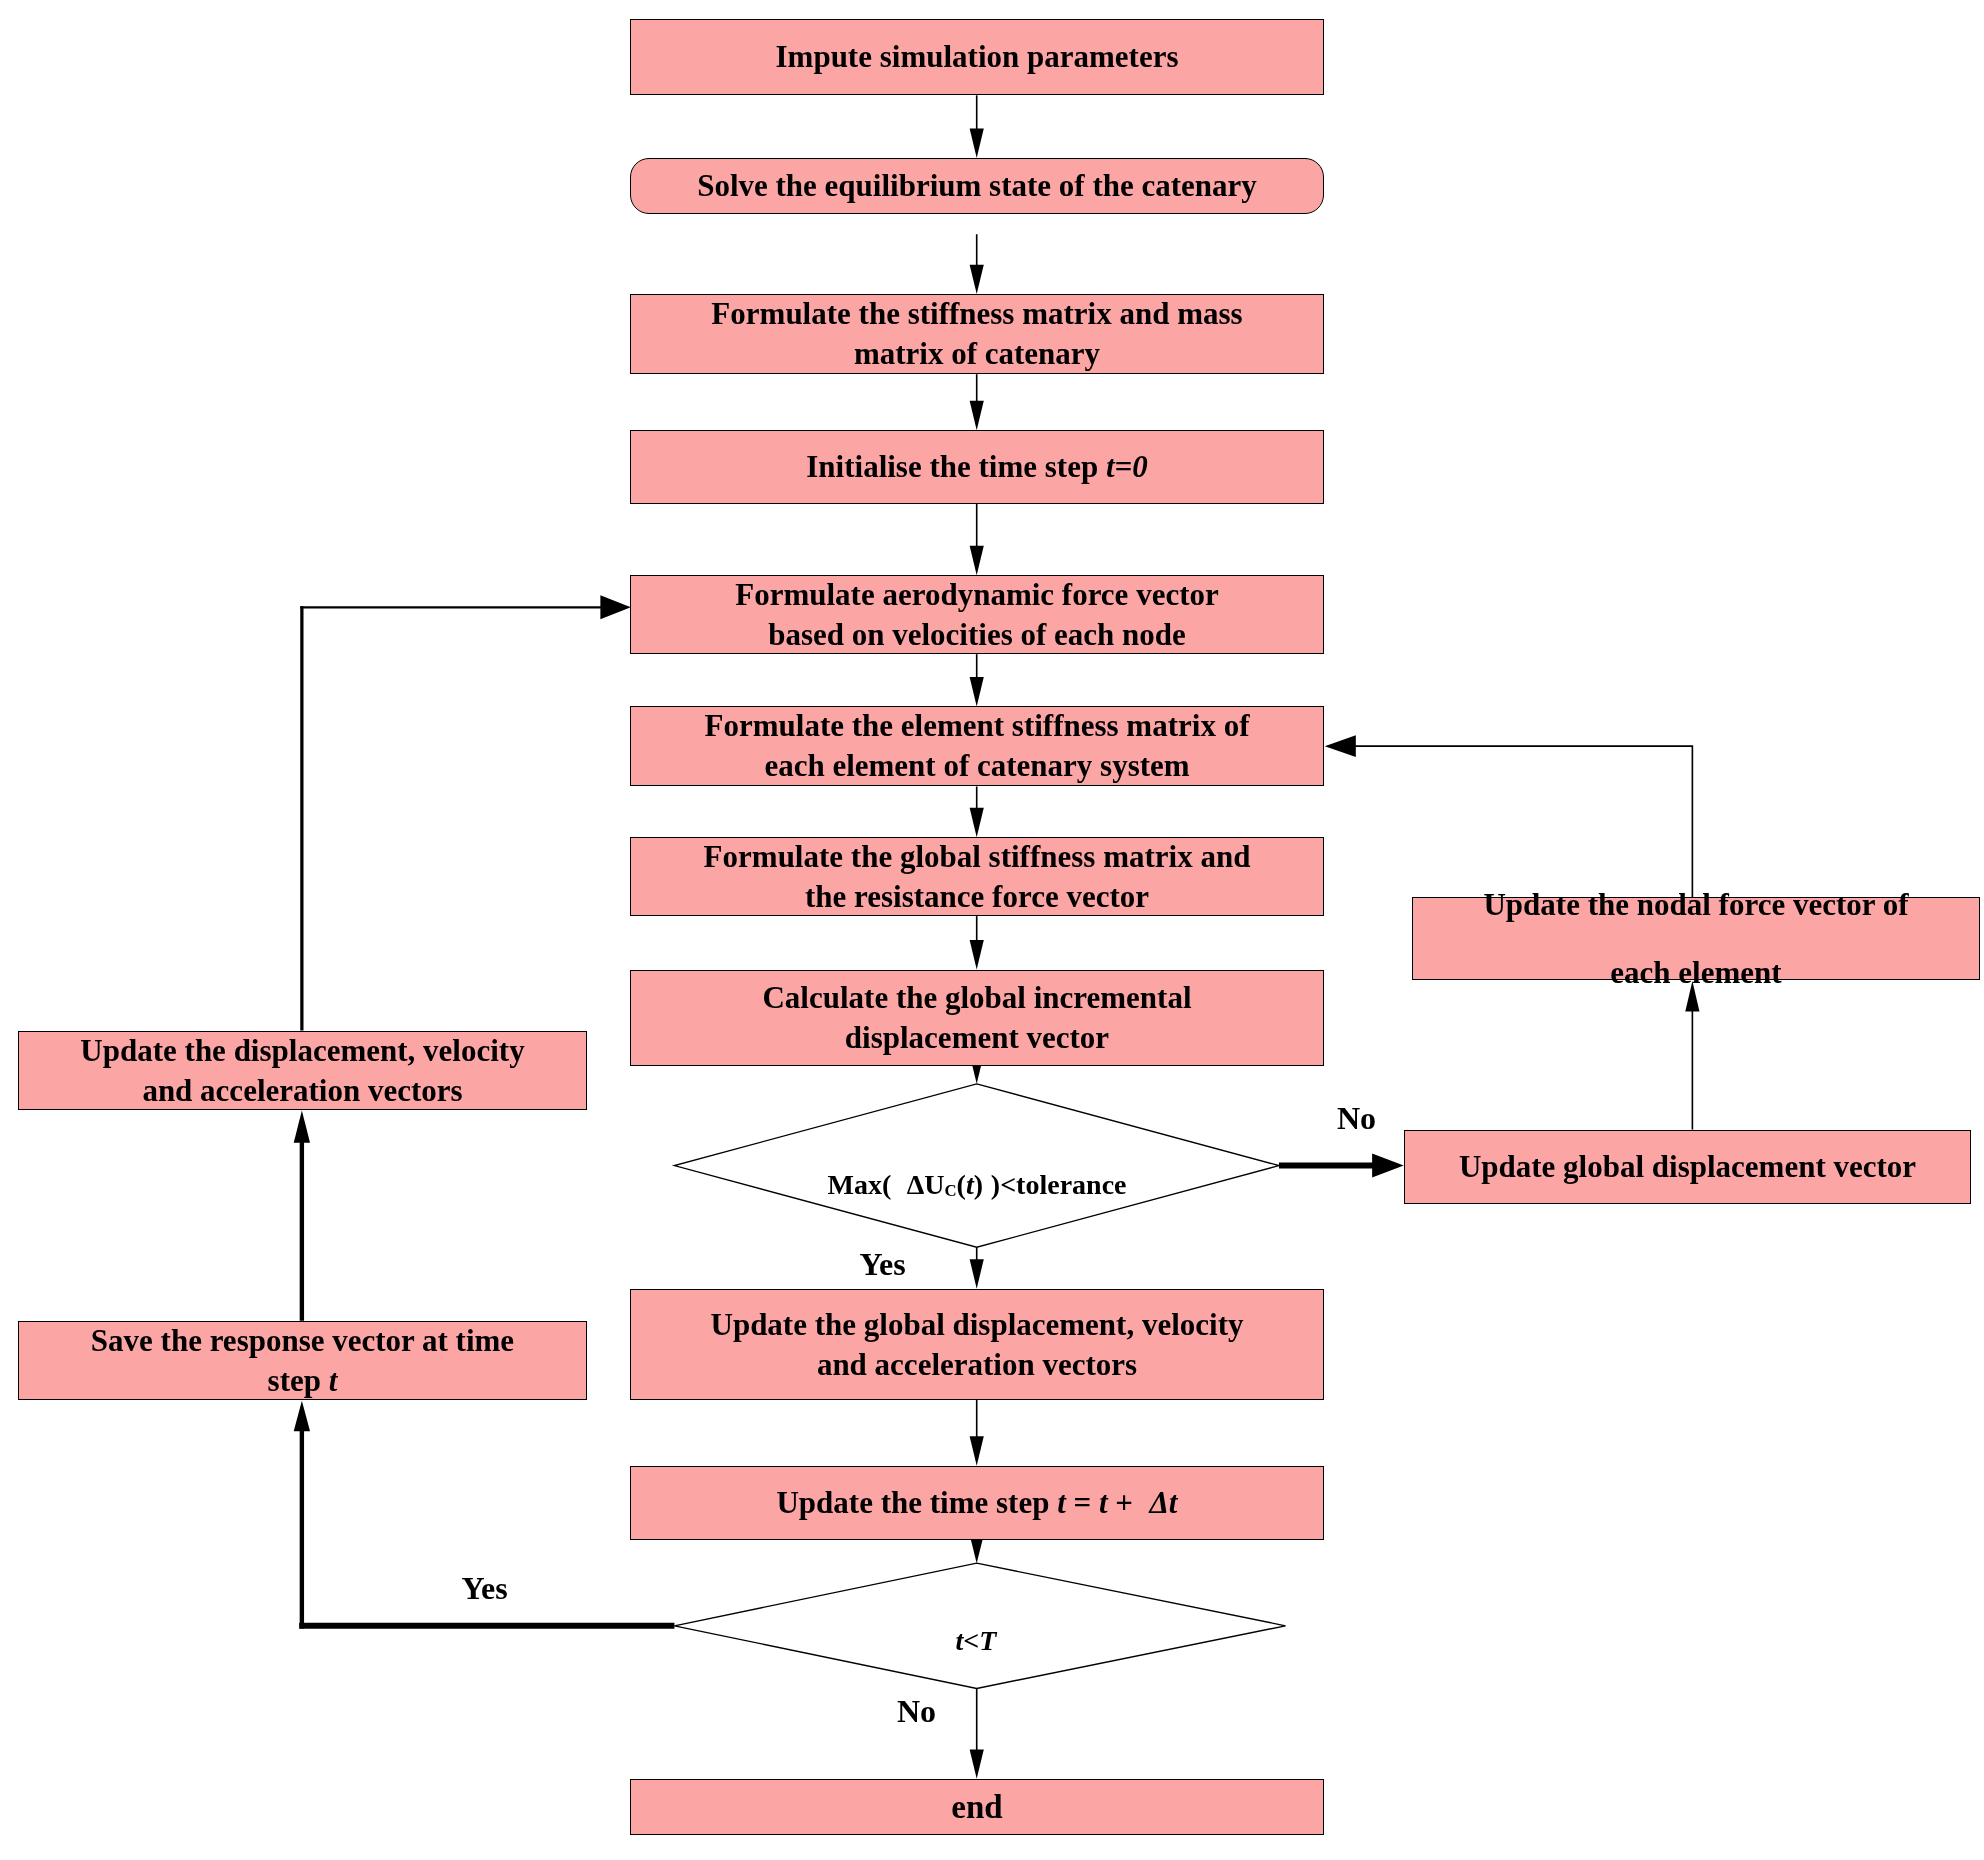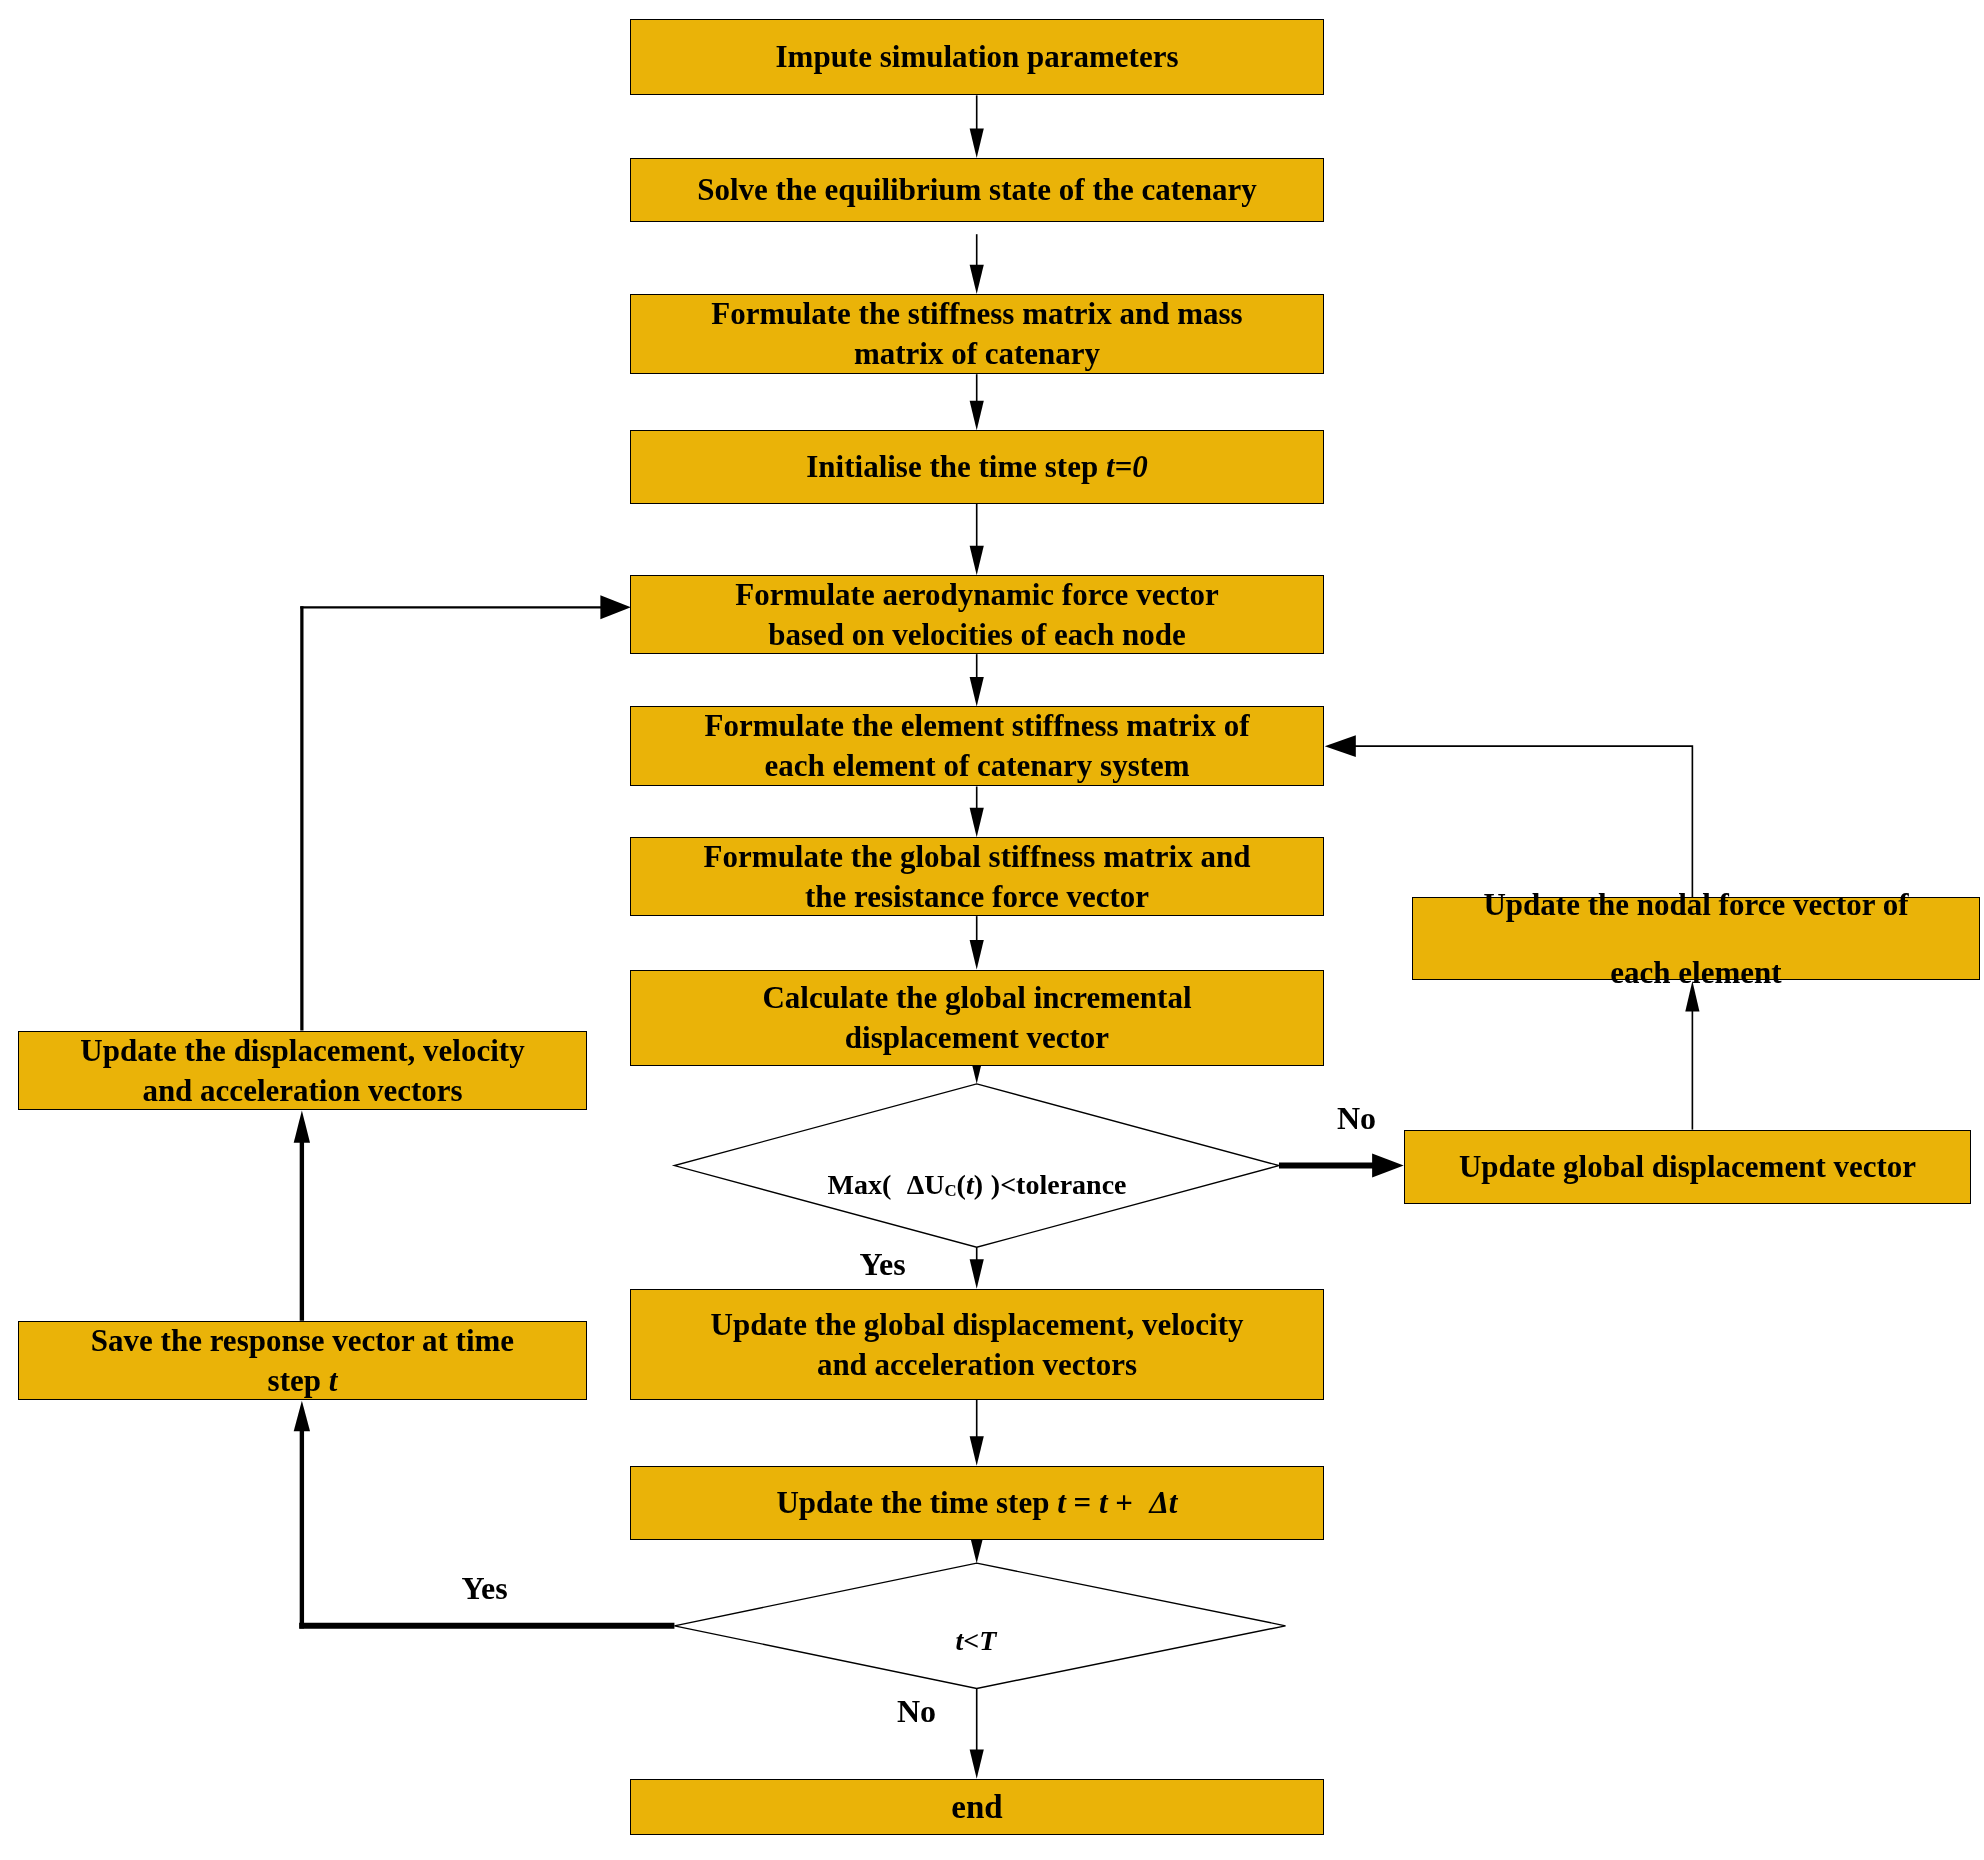--- a/index.html
+++ b/index.html
@@ -11,21 +11,21 @@
     font-family:"Liberation Serif","DejaVu Serif",serif;
     font-weight:bold;
     color:#000;
     overflow:hidden;
   }
   .wires{position:absolute;left:0;top:0;width:1985px;height:1860px;}
   .node{
     position:absolute;
     box-sizing:border-box;
     border:1.9px solid #000;
-    background:#eab308;
+    background:#fca5a5;
     display:flex;
     flex-direction:column;
     justify-content:center;
     align-items:center;
     text-align:center;
     font-size:31px;
     line-height:40px;
     font-family:Liberation Serif, serif;
   }
   .node .ln{white-space:nowrap;}
@@ -121,21 +121,21 @@
         <line x1="551" y1="1115" x2="1106" y2="1115" stroke-width="4"></line>
         <polygon points="1102,1093 1102,1137 1158,1115" stroke="none"></polygon>
       </g>
     </g>
   </svg>
 
   <div class="node" style="left:630px;top:19px;width:694px;height:76px;">
     <div class="ln">Impute simulation parameters</div>
   </div>
 
-  <div class="node" style="left:630px;top:158px;width:694px;height:64px;">
+  <div class="node" style="left:630px;top:158px;width:694px;height:56px;border-radius:19px;">
     <div class="ln">Solve the equilibrium state of the catenary</div>
   </div>
 
   <div class="node" style="left:630px;top:294px;width:694px;height:80px;">
     <div class="ln">Formulate the stiffness matrix and mass</div>
     <div class="ln">matrix of catenary</div>
   </div>
 
   <div class="node" style="left:630px;top:430px;width:694px;height:74px;">
     <div class="ln"><span>Initialise the time step </span><span class="it">t=0</span></div>

